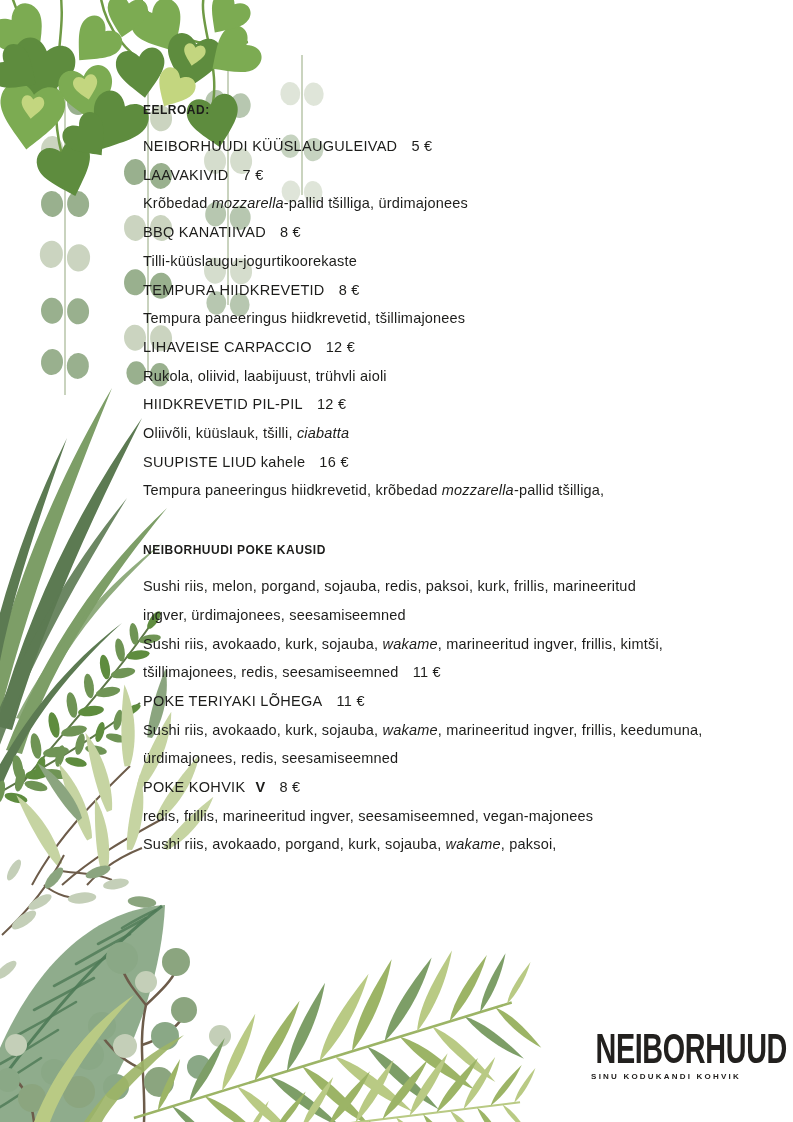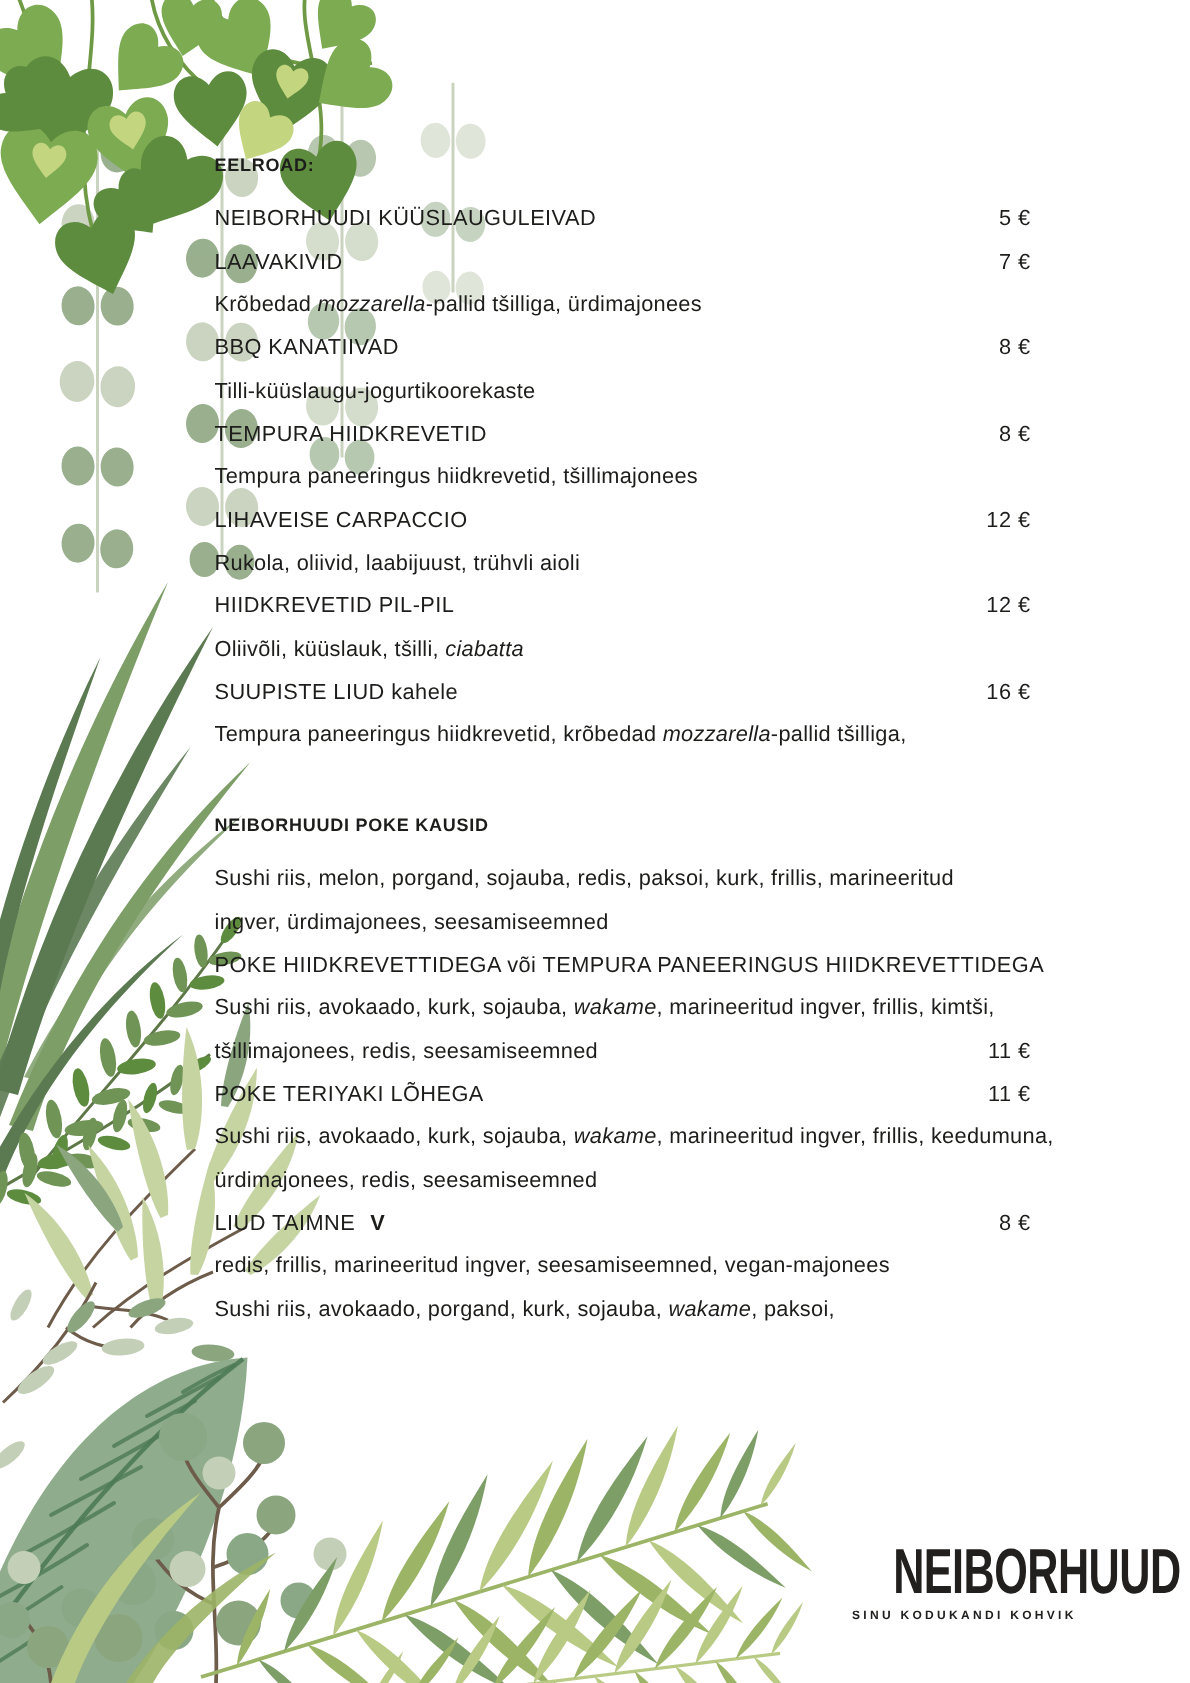--- a/index.html
+++ b/index.html
@@ -12,30 +12,30 @@
   }
   .deco{position:absolute;pointer-events:none;z-index:1;}
   .menu-col{position:absolute;left:143px;top:96px;width:544px;z-index:2;}
   .section{margin:0;}
   .section + .section .section-title{margin-top:31px;}
   .section-title{
     font-size:12px;font-weight:bold;letter-spacing:.5px;
     line-height:28px;margin:0 0 8px 0;white-space:nowrap;
   }
   .row{
-    display:flex;justify-content:space-between;align-items:baseline;
+    display:flex;justify-content:flex-start;align-items:baseline;
     line-height:28.7px;white-space:nowrap;font-size:14.5px;
   }
   .row .line{letter-spacing:.2px;}
   .row.name .line{letter-spacing:.3px;}
   .row .price{margin-left:14px;letter-spacing:.3px;flex:none;}
   .seg-i{font-style:italic;margin-top:14px;}
   .seg-b{font-weight:bold;}
   .seg-gap{margin-left:10px;}
-  .brand{position:absolute;left:568px;top:1028px;width:196px;z-index:2;}
+  .brand{position:absolute;left:568px;top:1028px;width:196px;text-align:center;z-index:2;}
   .brand-name{
     font-weight:bold;font-size:40px;line-height:40px;letter-spacing:-.5px;
     transform:scale(.72,1.06);transform-origin:center center;white-space:nowrap;
   }
   .brand-tagline{
     margin-top:4px;font-size:8px;font-weight:bold;letter-spacing:2.2px;white-space:nowrap;
   }
 </style>
 </head>
 <body style="background: rgb(255, 255, 255); color: rgb(29, 29, 27);">
@@ -349,42 +349,39 @@
       </div>
     </section>
     <section class="section">
       <h2 class="section-title">NEIBORHUUDI POKE KAUSID</h2>
       <div class="row desc">
         <span class="line"><span>Sushi riis, melon, porgand, sojauba, redis, paksoi, kurk, frillis, marineeritud</span></span>
       </div>
       <div class="row desc">
         <span class="line"><span>ingver, ürdimajonees, seesamiseemned</span></span>
       </div>
-      <div class="row name">
-        <span class="line"><span>POKE HIIDKREVETTIDEGA või TEMPURA PANEERINGUS HIIDKREVETTIDEGA</span></span>
-      </div>
       <div class="row desc">
         <span class="line"><span>Sushi riis, avokaado, kurk, sojauba, </span><span class="seg-i">wakame</span><span>, marineeritud ingver, frillis, kimtši,</span></span>
       </div>
       <div class="row desc">
         <span class="line"><span>tšillimajonees, redis, seesamiseemned</span></span>
         <span class="price">11 €</span>
       </div>
       <div class="row name">
         <span class="line"><span>POKE TERIYAKI LÕHEGA</span></span>
         <span class="price">11 €</span>
       </div>
       <div class="row desc">
         <span class="line"><span>Sushi riis, avokaado, kurk, sojauba, </span><span class="seg-i">wakame</span><span>, marineeritud ingver, frillis, keedumuna,</span></span>
       </div>
       <div class="row desc">
         <span class="line"><span>ürdimajonees, redis, seesamiseemned</span></span>
       </div>
       <div class="row name">
-        <span class="line"><span>LIUD TAIMNE</span><span class="seg-b seg-gap">V</span></span>
+        <span class="line"><span>POKE KOHVIK</span><span class="seg-b seg-gap">V</span></span>
         <span class="price">8 €</span>
       </div>
       <div class="row desc">
         <span class="line"><span>redis, frillis, marineeritud ingver, seesamiseemned, vegan-majonees</span></span>
       </div>
       <div class="row desc">
         <span class="line"><span>Sushi riis, avokaado, porgand, kurk, sojauba, </span><span class="seg-i">wakame</span><span>, paksoi,</span></span>
       </div>
     </section>
   </main>

